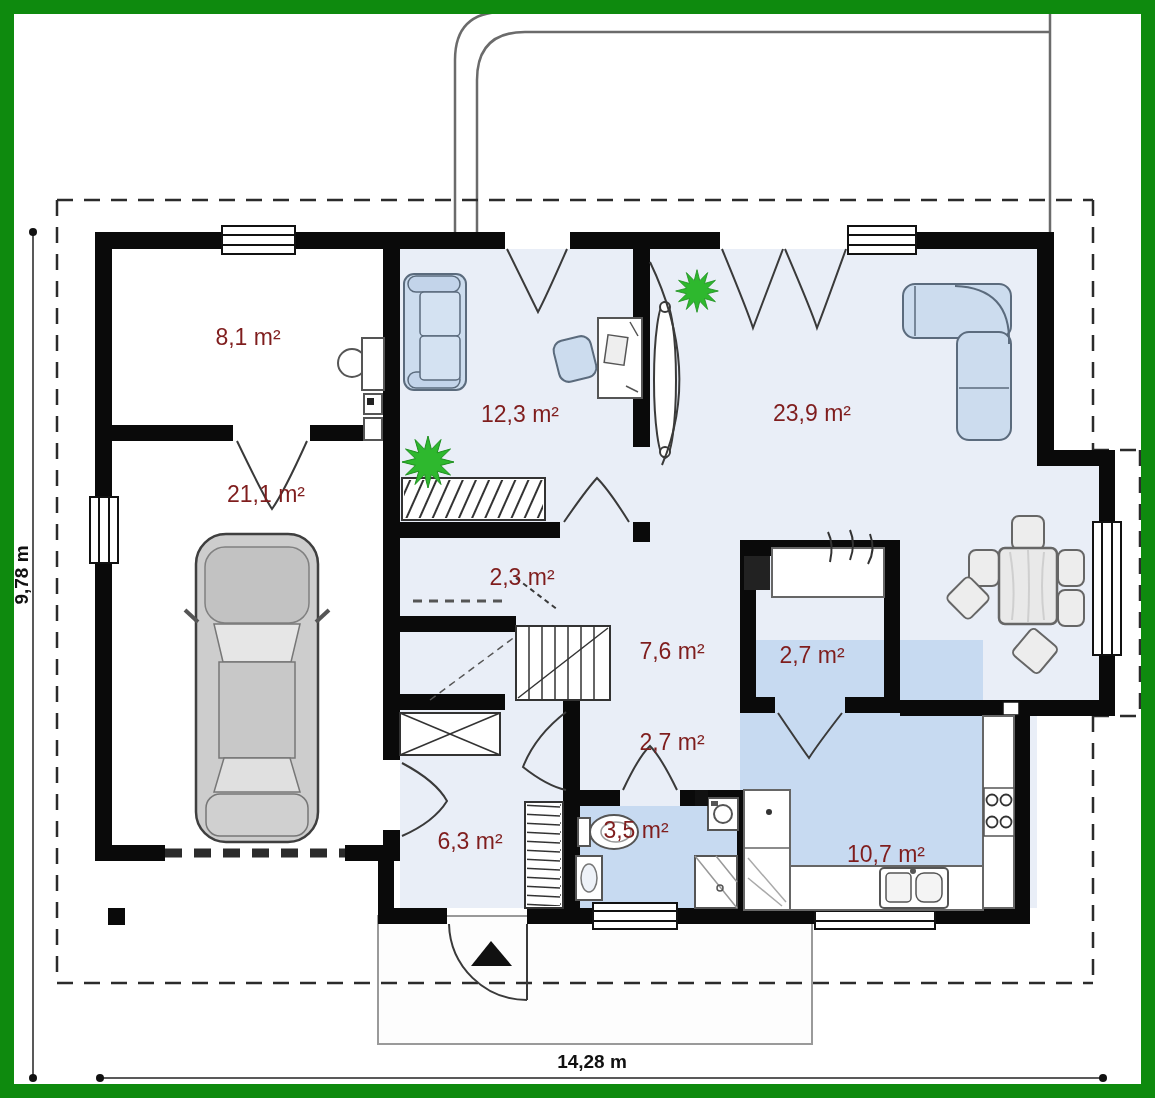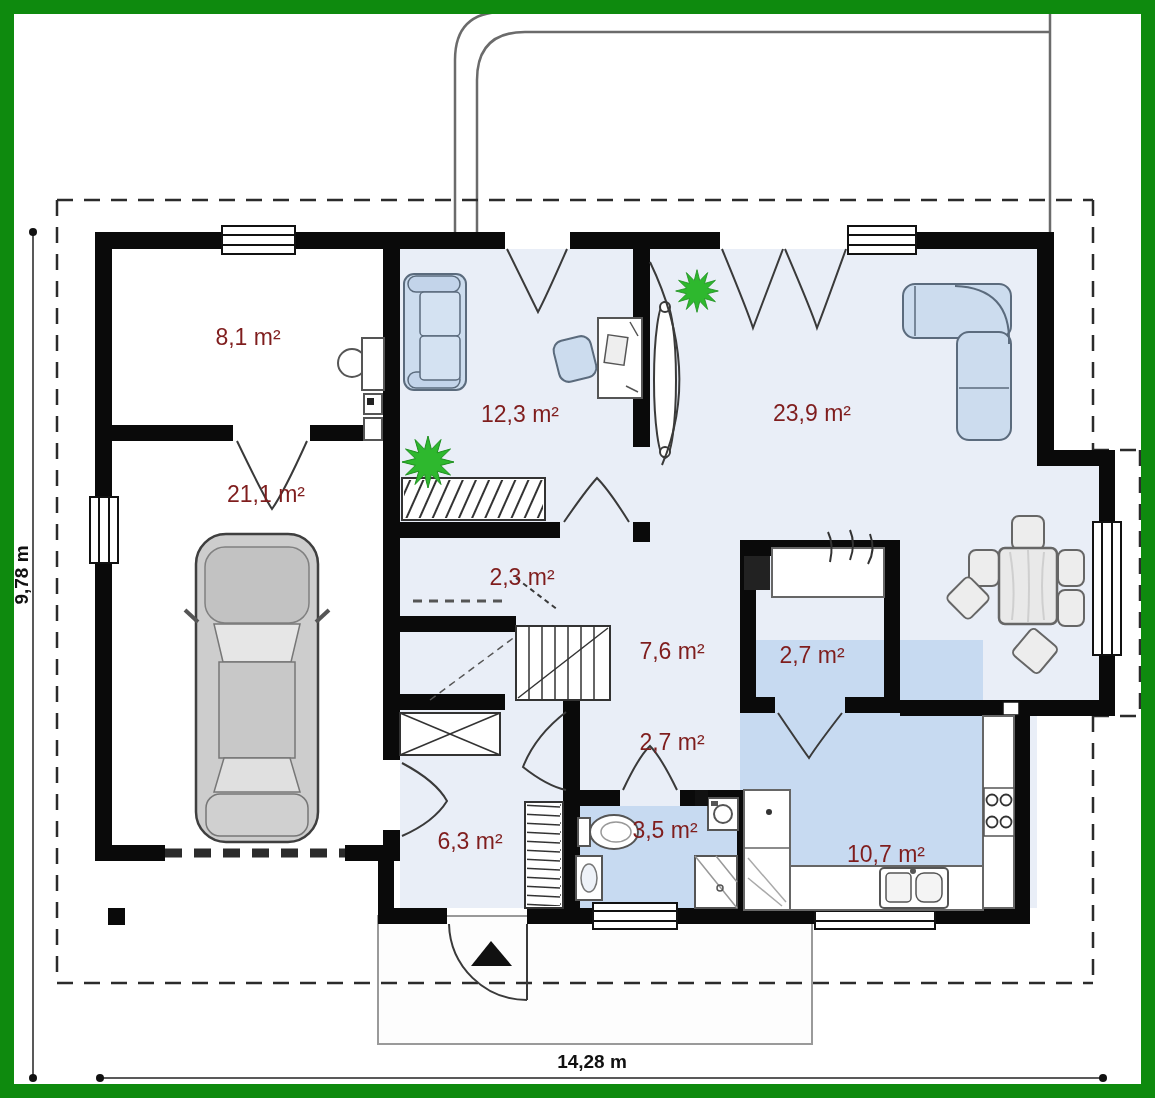--- a/index.html
+++ b/index.html
@@ -299,19 +299,19 @@
 
 <div class="room-label" style="left:248px;top:337px;">8,1 m²</div>
 <div class="room-label" style="left:266px;top:494px;">21,1 m²</div>
 <div class="room-label" style="left:520px;top:414px;text-align:right;">12,3 m²</div>
 <div class="room-label" style="left:812px;top:413px;">23,9 m²</div>
 <div class="room-label" style="left:478px;top:577px;margin-left:44px;">2,3 m²</div>
 <div class="room-label" style="left:672px;top:628px;margin-top:23px;">7,6 m²</div>
 <div class="room-label" style="left:672px;top:742px;">2,7 m²</div>
 <div class="room-label" style="left:812px;top:655px;">2,7 m²</div>
 <div class="room-label" style="left:470px;top:841px;">6,3 m²</div>
-<div class="room-label" style="left:665px;top:830px;">3,5 m²</div>
+<div class="room-label" style="left:636px;top:830px;">3,5 m²</div>
 <div class="room-label" style="left:886px;top:830px;margin-top:24px;">10,7 m²</div>
 
 <div class="dim-label" style="left:592px;top:1062px;">14,28 m</div>
 <div class="dim-label vert" style="left:22px;top:575px;">9,78 m</div>
 
 </div>
 
 </body></html>

